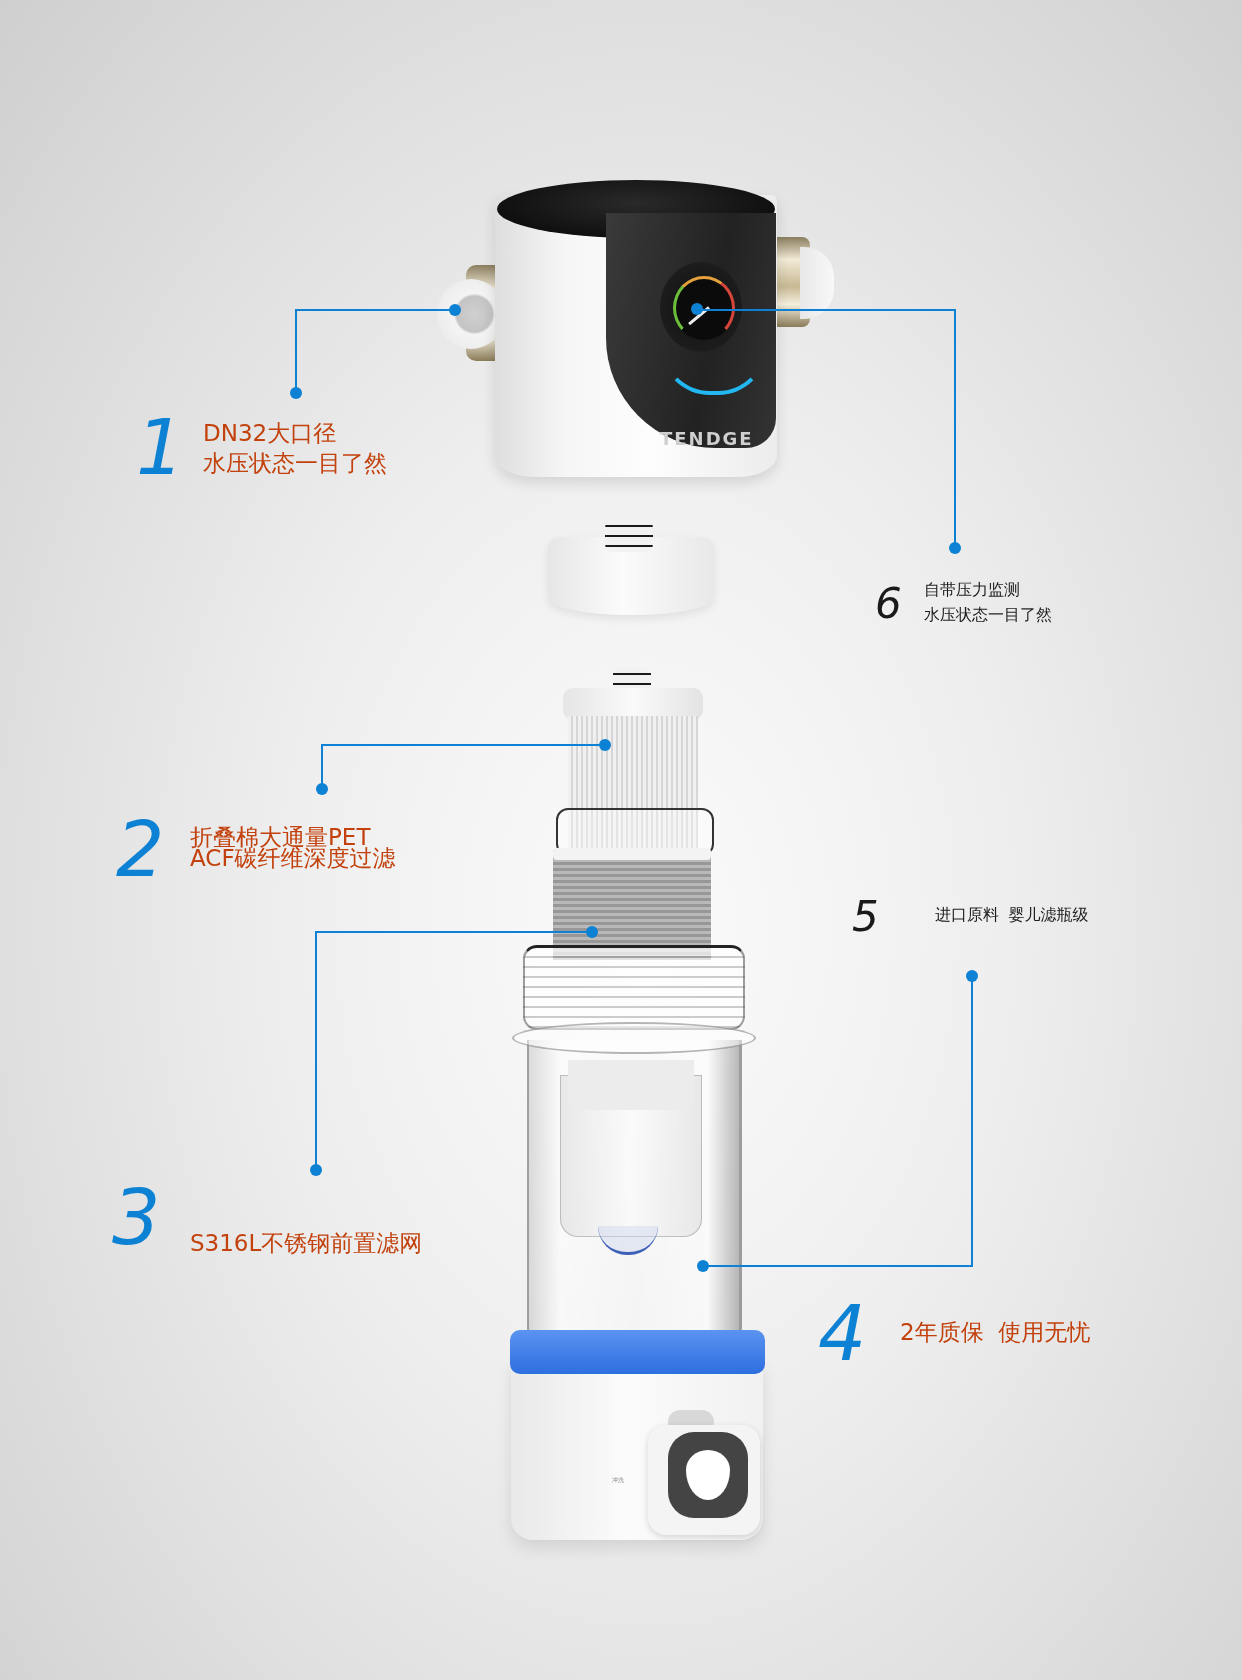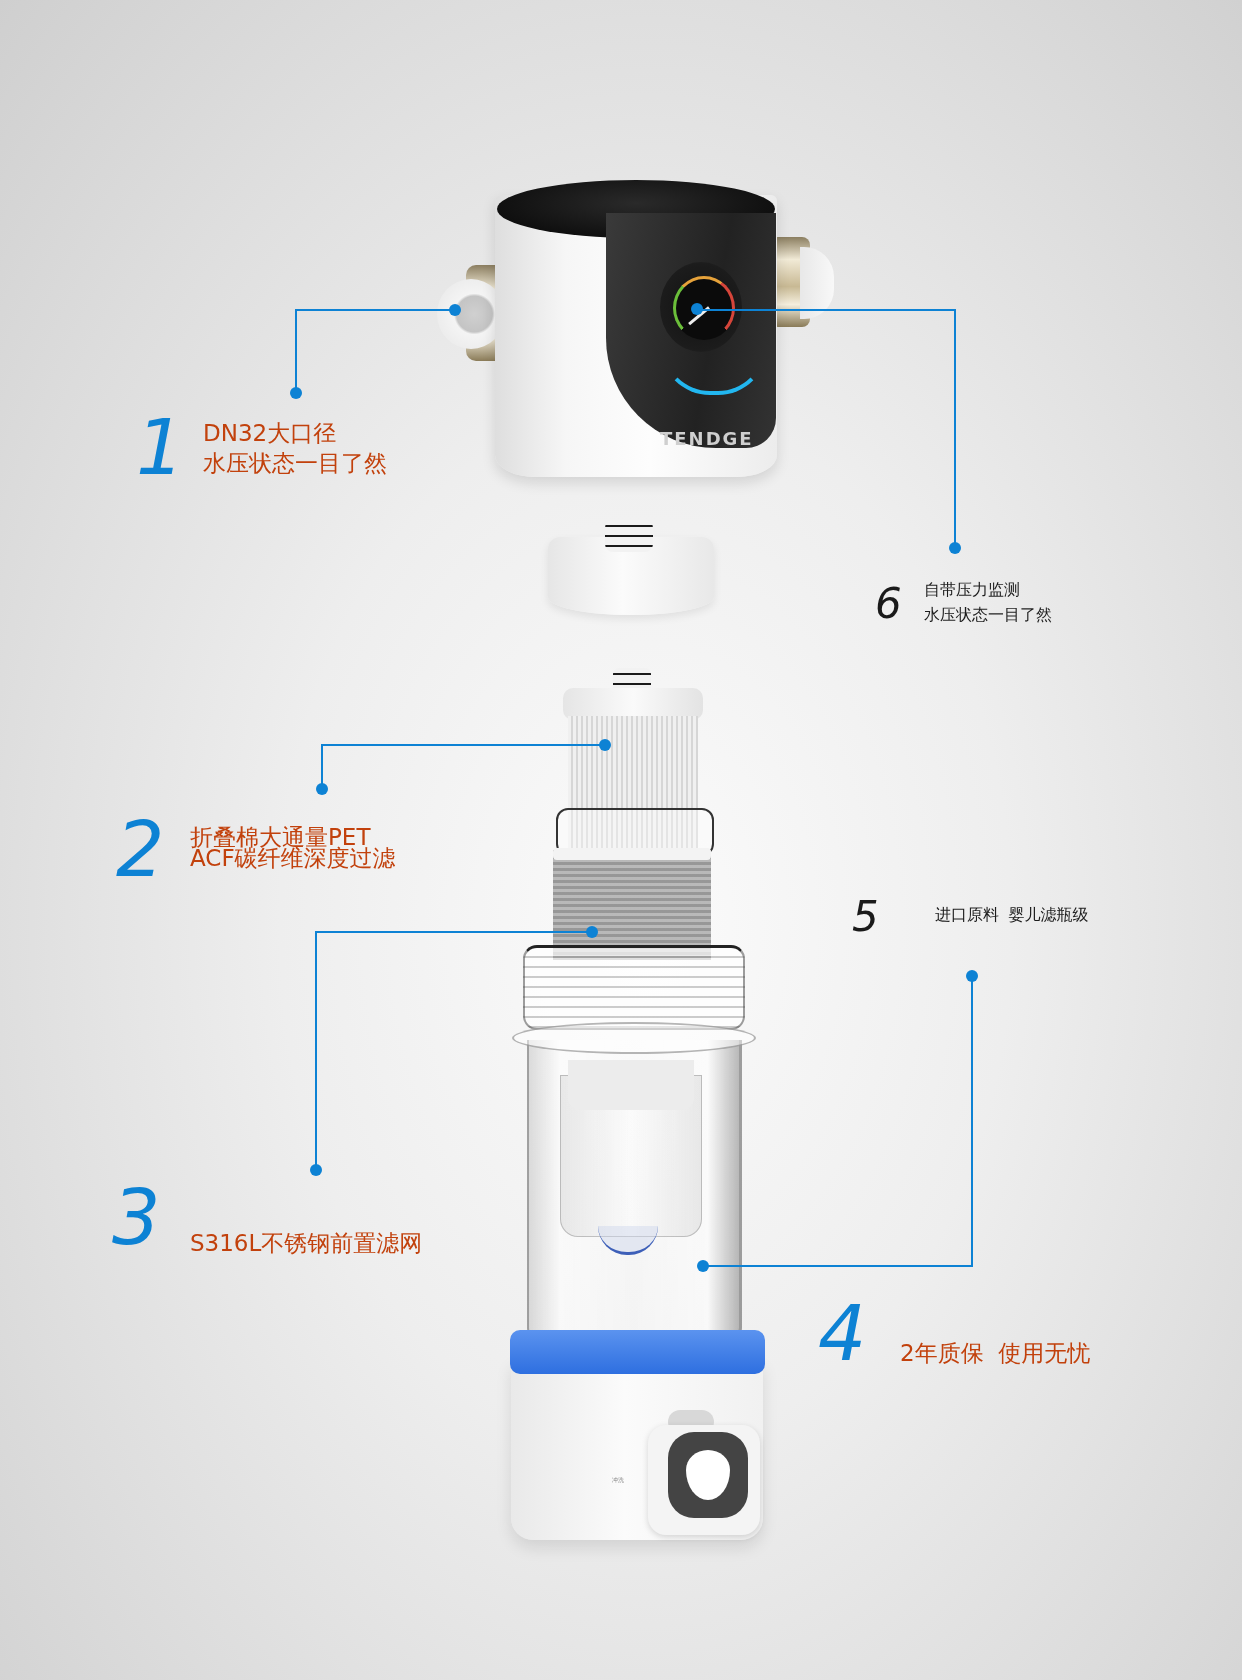--- a/index.html
+++ b/index.html
@@ -199,14 +199,14 @@
   <div class="feat dark" style="left:935px;top:903px;">进口原料  婴儿滤瓶级</div>
 </div>
 
 <div>
   <div class="num blue" style="left:112px;top:1180px;">3</div>
   <div class="feat blue" style="left:190px;top:1200px;margin-top:28px;">S316L不锈钢前置滤网</div>
 </div>
 
 <div>
   <div class="num blue" style="left:818px;top:1296px;">4</div>
-  <div class="feat blue" style="left:900px;top:1317px;white-space:pre;margin-top:21px;">2年质保  使用无忧</div>
+  <div class="feat blue" style="left:900px;top:1317px;white-space:pre;">2年质保  使用无忧</div>
 </div>
 
 </body></html>

